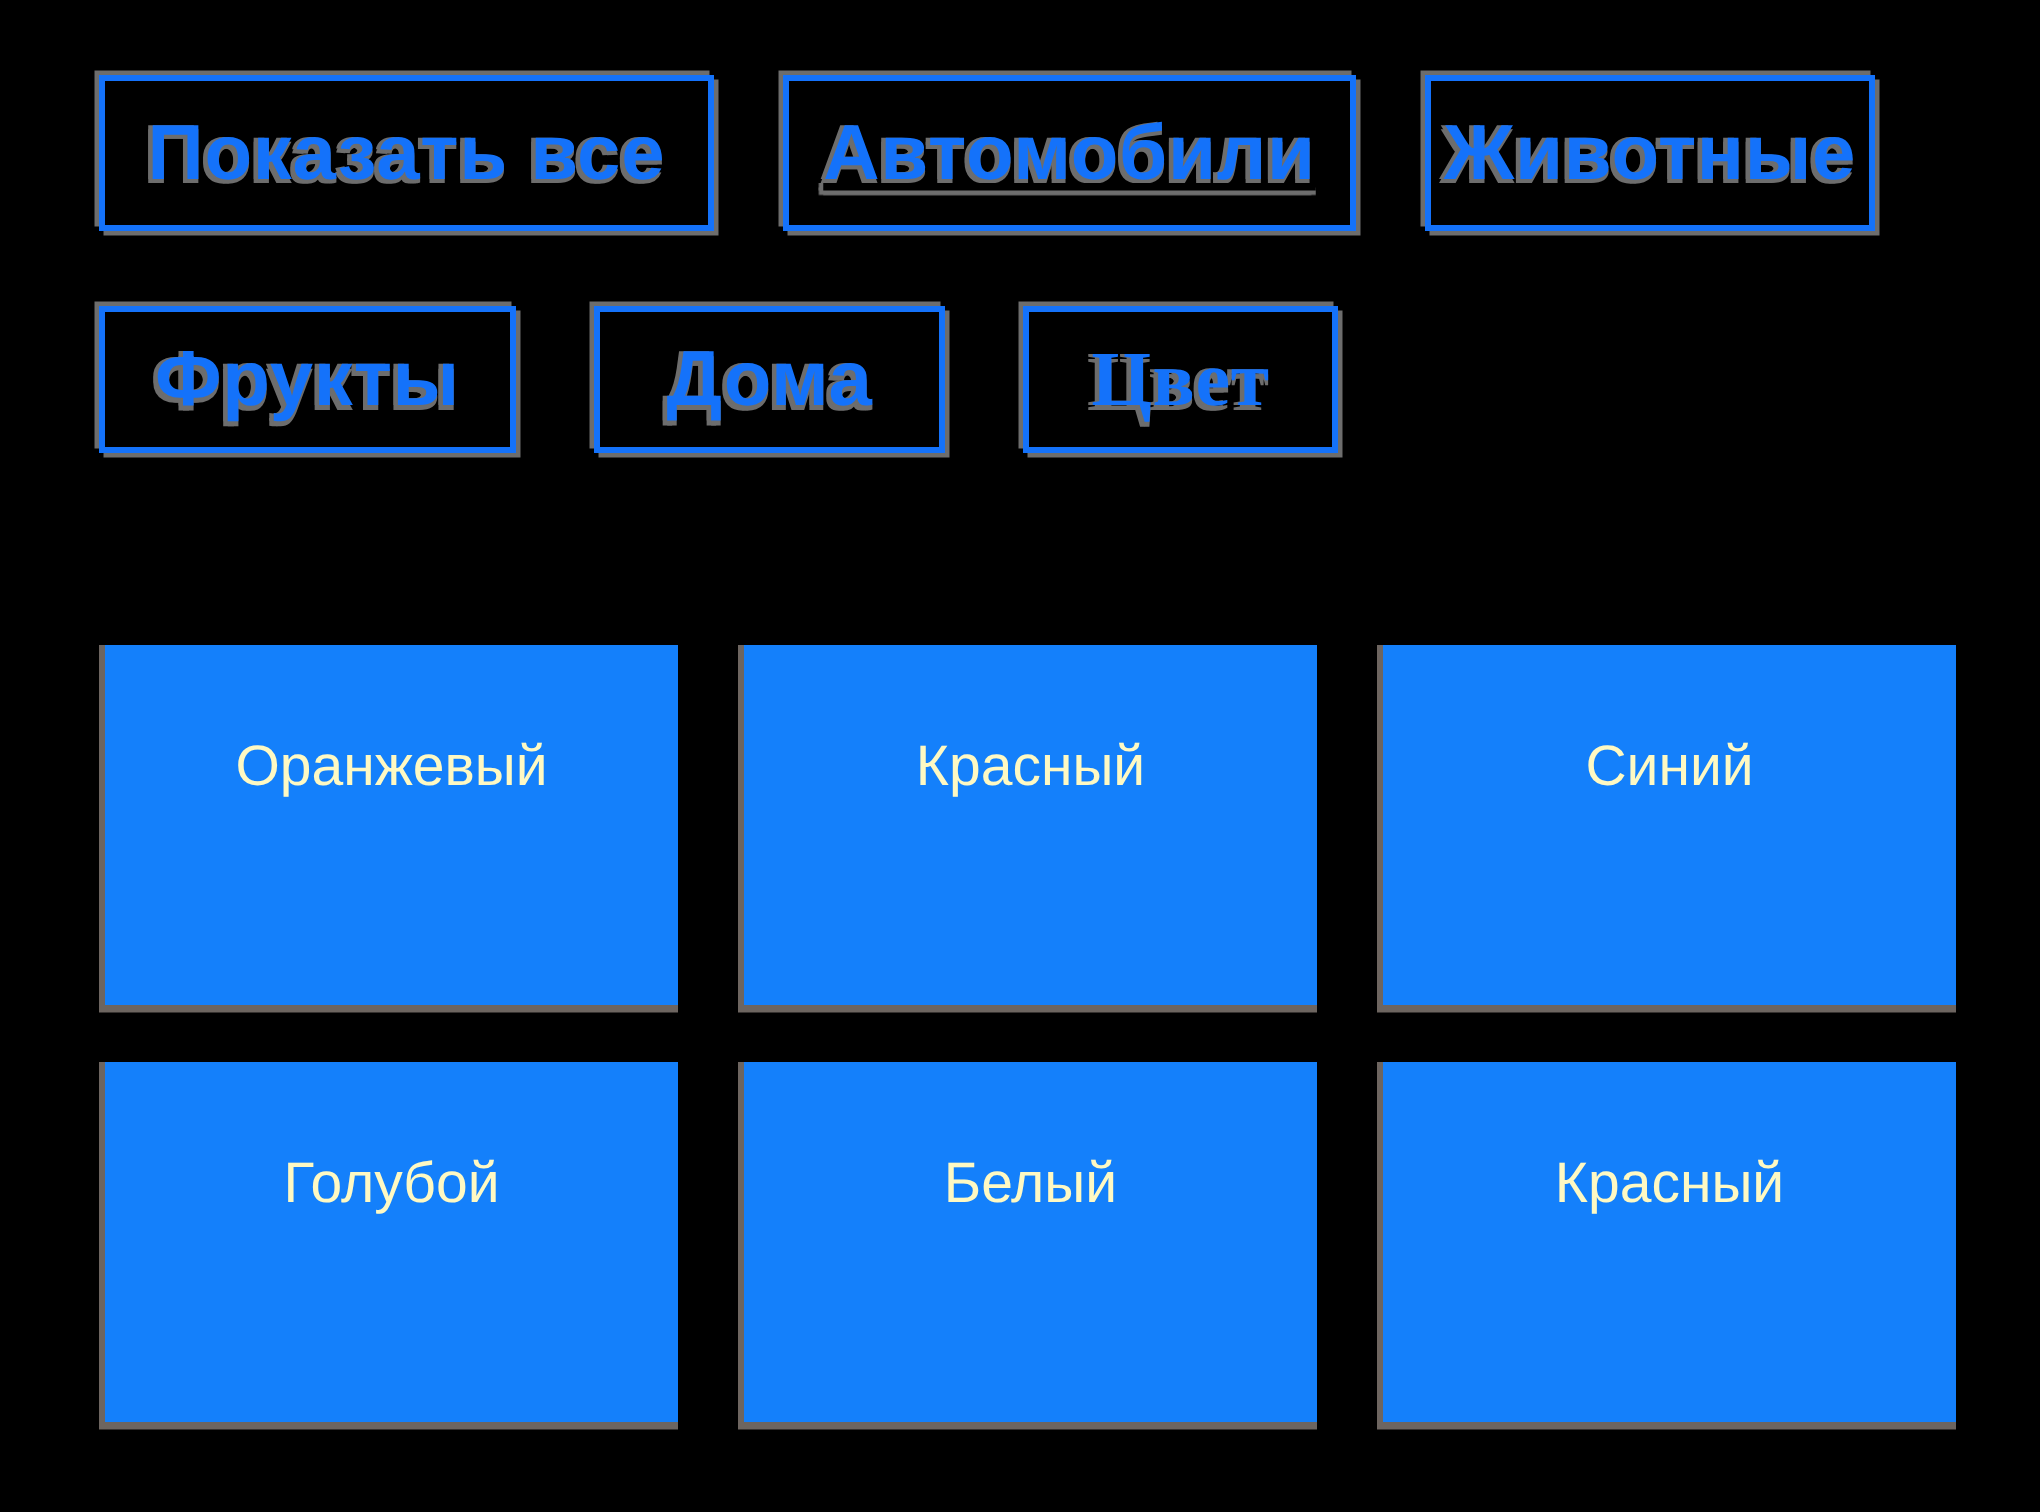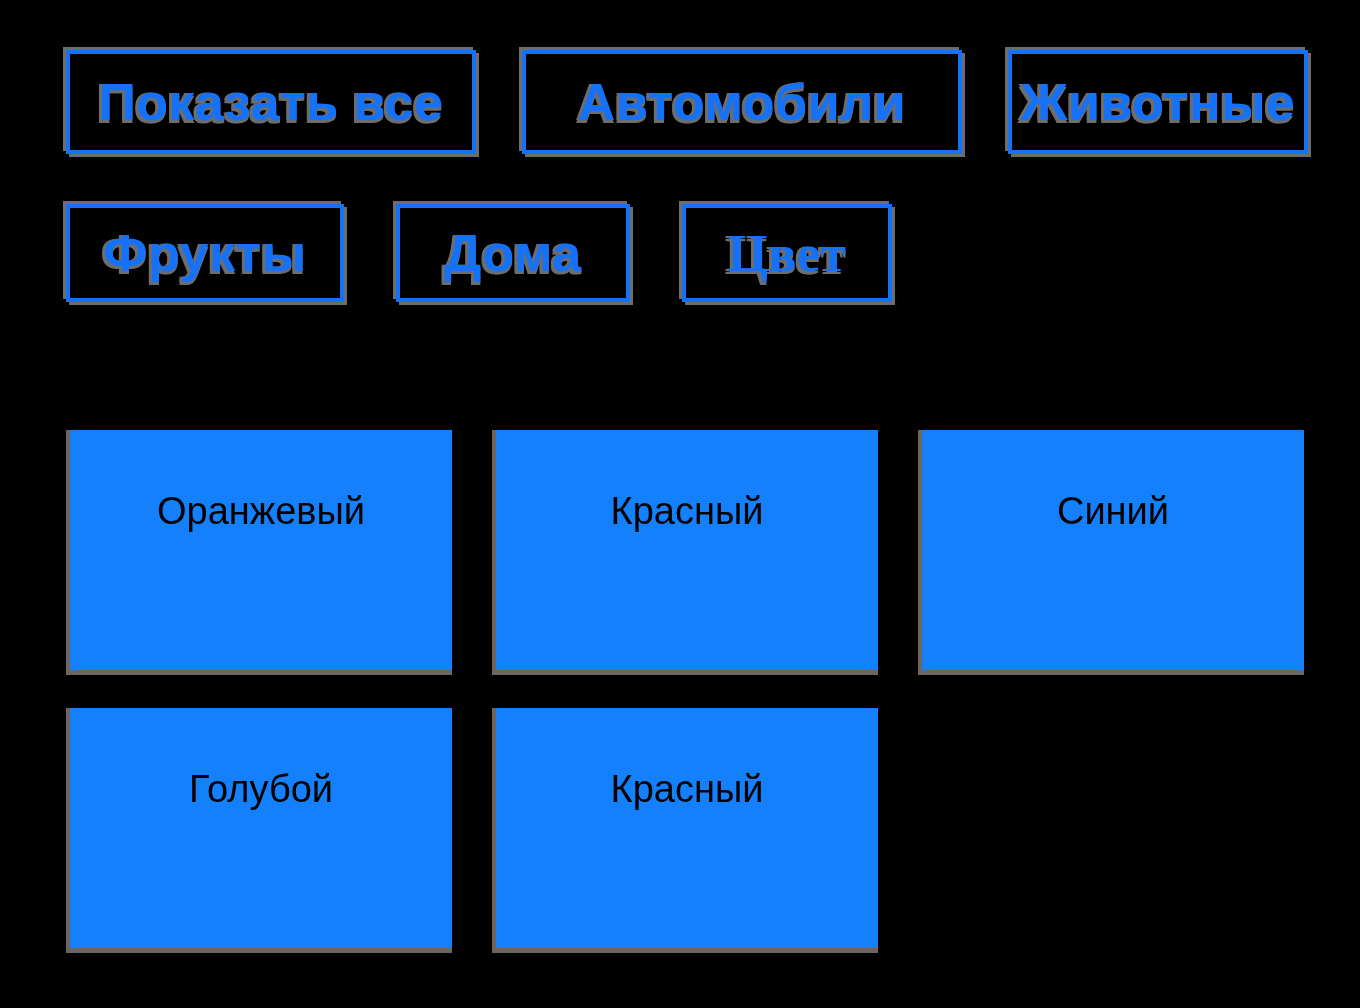--- a/index.html
+++ b/index.html
@@ -49,21 +49,21 @@
     font-size: 52px;
     font-weight: bold;
     color: #1472fa;
     letter-spacing: .5px;
     white-space: nowrap;
     text-shadow: -3px 0 0 #6d6d6d, 0 3px 0 #6d6d6d, -3px 3px 0 #6d6d6d;
   }
 
   
   .filter-btn.w-showall  { width: 410px; }
-  .filter-btn.w-cars     { width: 440px; }
+  .filter-btn.w-cars     { width: 382px; text-decoration: underline; }
   .filter-btn.w-animals  { width: 300px; }
   .filter-btn.w-fruits   { width: 278px; height: 98px; }
   .filter-btn.w-houses   { width: 234px; height: 98px; }
   .filter-btn.w-color    { width: 210px; height: 98px; font-family: Liberation Serif, serif; }
 
   
   .card-grid {
     position: absolute;
     left: 66px;
     top: 430px;
@@ -79,21 +79,21 @@
     background: #1480fb;
     border-left: 4px solid #6d6560;
     box-shadow: 0 5px 0 0 #6d6560;
     cursor: pointer;
     display: block;
   }
   .color-card .card-label {
     display: block;
     width: 100%;
     text-align: center;
-    color: #000000;
+    color: #fef9c3;
     font-size: 38px;
     font-weight: normal;
     line-height: 1;
     margin-top: 62px;
     white-space: nowrap;
   }
 </style>
 </head>
 <body>
 
@@ -136,18 +136,21 @@
   </div>
 
   <div class="color-card">
     <span class="card-label">Синий</span>
   </div>
 
   <div class="color-card">
     <span class="card-label">Голубой</span>
   </div>
 
+  <div class="color-card">
+    <span class="card-label">Белый</span>
+  </div>
 
   <div class="color-card">
     <span class="card-label">Красный</span>
   </div>
 
 </div>
 
 </body></html>

